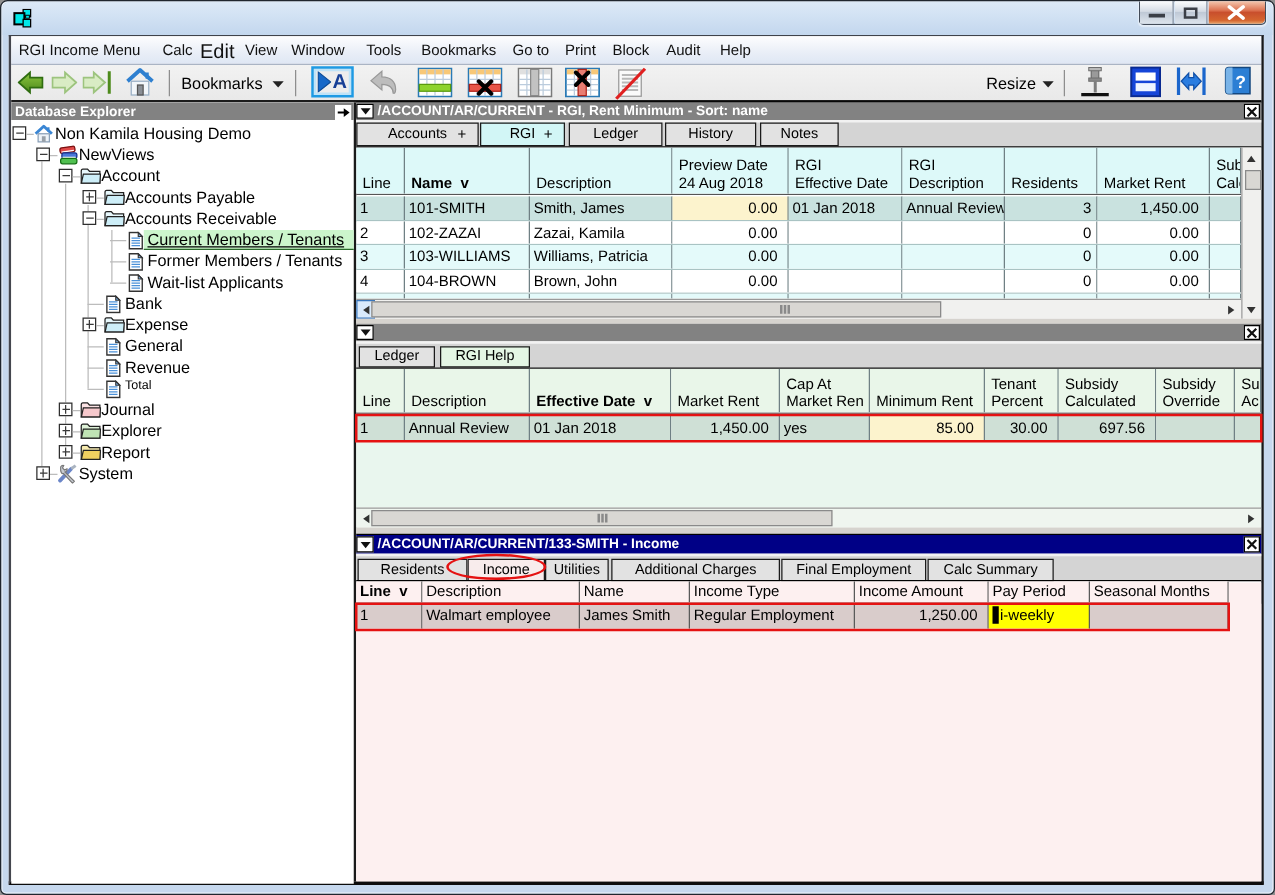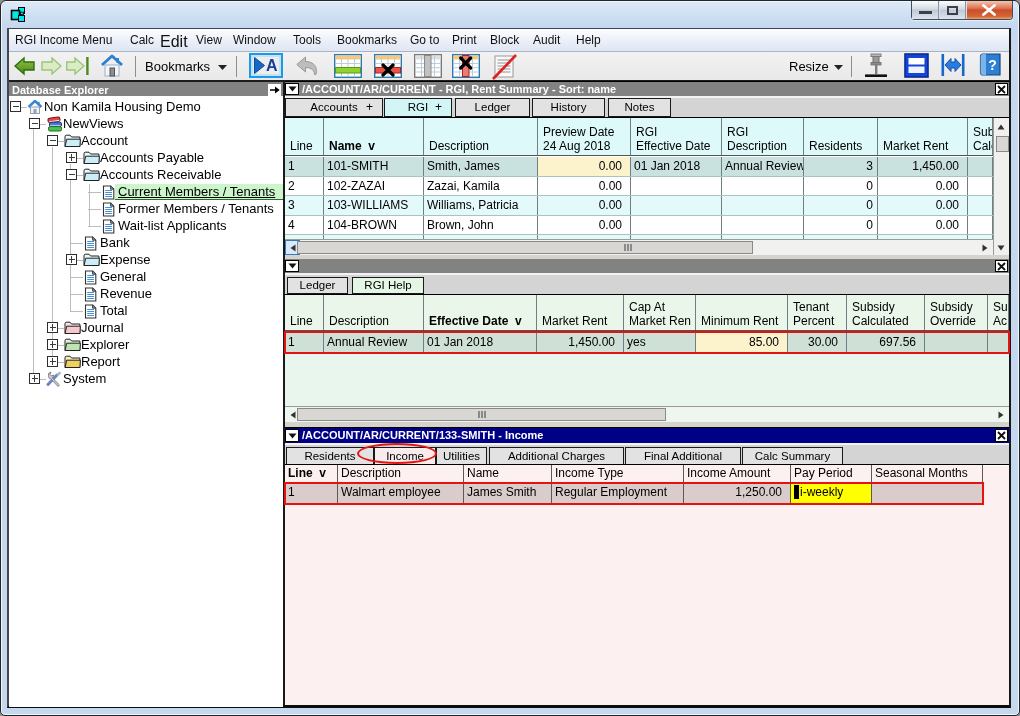--- a/index.html
+++ b/index.html
@@ -302,21 +302,21 @@
 <div style="position:absolute;left:100.0px;top:286px;font-size:13px;white-space:nowrap">Revenue</div>
 <div style="position:absolute;left:70px;top:311px;width:12.5px;height:1px;background:#bcbcbc"></div>
 <svg class="a" style="left:83.5px;top:304px" width="13" height="15" viewBox="0 0 13 15">
       <path d="M1.5 1 L8.6 1 L11.8 4.2 L11.8 14 L1.5 14 Z" fill="#fff" stroke="#333" stroke-width="1.1"></path>
       <path d="M8.6 1 L8.6 4.2 L11.8 4.2 Z" fill="#7ab2e8" stroke="#333" stroke-width=".9"></path>
       <line x1="3.2" y1="5.5" x2="10" y2="5.5" stroke="#4a90d8" stroke-width="1"></line>
       <line x1="3.2" y1="7.5" x2="10" y2="7.5" stroke="#4a90d8" stroke-width="1"></line>
       <line x1="3.2" y1="9.5" x2="10" y2="9.5" stroke="#4a90d8" stroke-width="1"></line>
       <line x1="3.2" y1="11.5" x2="10" y2="11.5" stroke="#4a90d8" stroke-width="1"></line>
     </svg>
-<div style="position:absolute;left:100.0px;top:303px;font-size:13px;white-space:nowrap">Total</div>
+<div style="position:absolute;left:100.0px;top:303px;font-size:10px;white-space:nowrap">Total</div>
 <div class="exp" style="left:47px;top:322px">
       <i style="left:1.5px;top:3.8px;width:6.5px;height:1.4px"></i>
       <i style="left:4.1px;top:1.3px;width:1.4px;height:6.5px"></i>
     </div>
 <div style="position:absolute;left:58px;top:328px;width:5.5px;height:1px;background:#bcbcbc"></div>
 <svg class="a" style="left:63.5px;top:321px" width="17" height="14" viewBox="0 0 17 14">
       <path d="M1 12.5 L1 2.8 Q1 1.2 2.3 1.2 L6 1.2 L7.6 3 L15.9 3 L15.9 12.5 Z" fill="#fbe2e4" stroke="#222" stroke-width="1"></path>
       <path d="M1.1 12.5 L2.7 5.2 L16.4 5.2 L15.9 12.5 Z" fill="#f6c8cc" stroke="#222" stroke-width="1"></path>
     </svg>
 <div style="position:absolute;left:81.0px;top:320px;font-size:13px;white-space:nowrap">Journal</div>
@@ -350,21 +350,21 @@
       <path d="M11 4 L14.5 1.5" stroke="#aab4c0" stroke-width="2.4"></path>
       <path d="M2.5 3 C2.5 1.8 4 1 5 1.4 L4 3.4 L5.6 5 L7.6 4 C8 5.2 7.2 6.4 6 6.6 L13.5 14 L12 15.5 L4.8 7.8 C3.5 8.2 2.2 7.2 2.5 3 Z" fill="#c8ccd4" stroke="#787878" stroke-width=".9"></path>
     </svg>
 <div style="position:absolute;left:63.0px;top:371px;font-size:13px;white-space:nowrap">System</div>
 <div style="position:absolute;left:285px;top:81px;width:724px;height:1px;background:#000"></div>
 <div style="position:absolute;left:285px;top:82px;width:724px;height:14px;background:#828282"></div>
 <div style="position:absolute;left:285px;top:83px;width:14px;height:12px;background:#fff;border:1px solid #000"></div>
 <svg class="a" style="left:288px;top:86px" width="9" height="6" viewBox="0 0 9 6">
       <path d="M0.5 0.5 L8.5 0.5 L4.5 5.5 Z" fill="#111"></path>
     </svg>
-<div style="position:absolute;left:302px;top:83px;font-size:11px;font-weight:bold;color:#fff;white-space:nowrap">/ACCOUNT/AR/CURRENT - RGI, Rent Summary - Sort: name</div>
+<div style="position:absolute;left:302px;top:83px;font-size:11px;font-weight:bold;color:#fff;white-space:nowrap">/ACCOUNT/AR/CURRENT - RGI, Rent Minimum - Sort: name</div>
 <div style="position:absolute;left:995px;top:83px;width:13px;height:12px;background:#fff;border:1px solid #000"></div>
 <svg class="a" style="left:997px;top:85px" width="9" height="9" viewBox="0 0 9 9">
       <path d="M1 1 L8 8 M8 1 L1 8" stroke="#111" stroke-width="1.8"></path>
     </svg>
 <div style="position:absolute;left:285px;top:96px;width:724px;height:21px;background:#d4d4d4;border-top:2px solid #f2f2f2"></div>
 <div class="tab" style="left:285px;top:98px;width:98px;height:19px;line-height:17px">Accounts</div>
 <div style="position:absolute;left:366px;top:100px;font-size:12px">+</div>
 <div class="tab" style="left:384px;top:98px;width:68px;height:19px;line-height:17px;background:#d2f6f6">RGI</div>
 <div style="position:absolute;left:435px;top:100px;font-size:12px">+</div>
 <div class="tab" style="left:455px;top:98px;width:75px;height:19px;line-height:17px">Ledger</div>
@@ -440,21 +440,21 @@
 <div style="position:absolute;left:302px;top:429px;font-size:11px;font-weight:bold;color:#fff;white-space:nowrap">/ACCOUNT/AR/CURRENT/133-SMITH - Income</div>
 <div style="position:absolute;left:995px;top:429px;width:13px;height:13px;background:#fff;border:1px solid #000"></div>
 <svg class="a" style="left:997px;top:431px" width="9" height="9" viewBox="0 0 9 9">
       <path d="M1 1 L8 8 M8 1 L1 8" stroke="#111" stroke-width="1.8"></path>
     </svg>
 <div style="position:absolute;left:285px;top:443px;width:724px;height:22px;background:#d4d4d4;border-top:2px solid #f2f2f2"></div>
 <div class="tab" style="left:286px;top:447px;width:88px;height:18px;line-height:16px">Residents</div>
 <div class="tab" style="left:374px;top:447px;width:62px;height:18px;line-height:16px;background:#f8ecec">Income</div>
 <div class="tab" style="left:436px;top:447px;width:51px;height:18px;line-height:16px">Utilities</div>
 <div class="tab" style="left:489px;top:447px;width:135px;height:18px;line-height:16px">Additional Charges</div>
-<div class="tab" style="left:625px;top:447px;width:116px;height:18px;line-height:16px">Final Additional</div>
+<div class="tab" style="left:625px;top:447px;width:116px;height:18px;line-height:16px">Final Employment</div>
 <div class="tab" style="left:742px;top:447px;width:101px;height:18px;line-height:16px">Calc Summary</div>
 <div style="position:absolute;left:285px;top:464px;width:724px;height:1px;background:#000"></div>
 <div style="position:absolute;left:285px;top:466px;width:724px;height:239px;background:#fdf0f0"></div>
 <div class="row" style="left:285px;top:465px;height:18px;width:698px;border-bottom:1px solid #555"><div class="c" style="width:53px;background:#fdf0f0;border-right:1px solid #5a5a5a;padding-top:1px"><b>Line&nbsp;&nbsp;v</b></div><div class="c" style="width:126px;background:#fdf0f0;border-right:1px solid #5a5a5a;padding-top:1px">Description</div><div class="c" style="width:88px;background:#fdf0f0;border-right:1px solid #5a5a5a;padding-top:1px">Name</div><div class="c" style="width:132px;background:#fdf0f0;border-right:1px solid #5a5a5a;padding-top:1px">Income Type</div><div class="c" style="width:107px;background:#fdf0f0;border-right:1px solid #5a5a5a;padding-top:1px">Income Amount</div><div class="c" style="width:81px;background:#fdf0f0;border-right:1px solid #5a5a5a;padding-top:1px">Pay Period</div><div class="c" style="width:111px;background:#fdf0f0;border-right:1px solid #5a5a5a;padding-top:1px">Seasonal Months</div></div>
 <div style="position:absolute;left:285px;top:483px;width:724px;height:222px;background:#fdf0f0"></div>
 <div class="row" style="left:285px;top:484px;height:19px;width:698px"><div class="c" style="width:53px;background:#d9cccb;border-right:1px solid #5a5a5a;padding-top:1px">1</div><div class="c" style="width:126px;background:#d9cccb;border-right:1px solid #5a5a5a;padding-top:1px">Walmart employee</div><div class="c" style="width:88px;background:#d9cccb;border-right:1px solid #5a5a5a;padding-top:1px">James Smith</div><div class="c" style="width:132px;background:#d9cccb;border-right:1px solid #5a5a5a;padding-top:1px">Regular Employment</div><div class="c num" style="width:107px;background:#d9cccb;border-right:1px solid #5a5a5a;padding-top:1px">1,250.00</div><div class="c" style="width:81px;background:#ffff00;border-right:1px solid #5a5a5a;padding-top:1px"><span style="display:inline-block;width:5px;height:14px;background:#000;vertical-align:-3px;margin-right:1px"></span>i-weekly</div><div class="c" style="width:111px;background:#d9cccb;border-right:1px solid #5a5a5a;padding-top:1px"></div></div>
 <div style="position:absolute;left:283.5px;top:482px;width:700px;height:23px;border:2px solid #e51212;background:transparent"></div>
 <div style="position:absolute;left:357px;top:443px;width:80px;height:21px;border:2.5px solid #e51212;border-radius:50%;background:transparent"></div>
 </div>
 </body></html>

